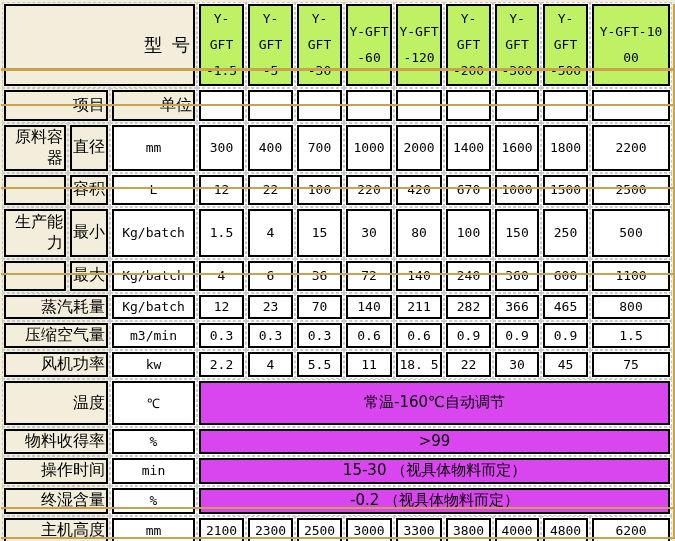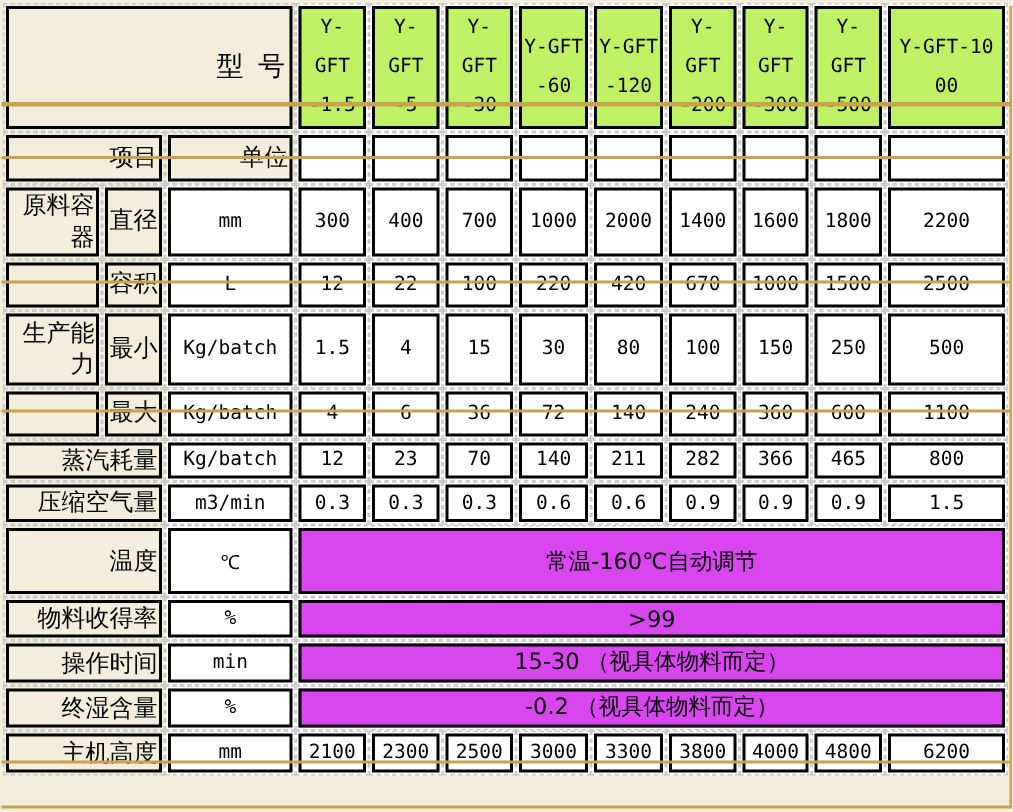--- a/index.html
+++ b/index.html
@@ -147,20 +147,33 @@
     <td class="dat">0.3</td>
     <td class="dat">0.3</td>
     <td class="dat">0.3</td>
     <td class="dat">0.6</td>
     <td class="dat">0.6</td>
     <td class="dat">0.9</td>
     <td class="dat">0.9</td>
     <td class="dat">0.9</td>
     <td class="dat">1.5</td>
   </tr>
+  <tr style="height:24px">
+    <td class="lbl" colspan="2">风机功率</td>
+    <td class="dat unit">kw</td>
+    <td class="dat">2.2</td>
+    <td class="dat">4</td>
+    <td class="dat">5.5</td>
+    <td class="dat">11</td>
+    <td class="dat">18. 5</td>
+    <td class="dat">22</td>
+    <td class="dat">30</td>
+    <td class="dat">45</td>
+    <td class="dat">75</td>
+  </tr>
   <tr style="height:44px">
     <td class="lbl" colspan="2">温度</td>
     <td class="dat unit">℃</td>
     <td class="mrg" colspan="9">常温-160℃自动调节</td>
   </tr>
   <tr style="height:24px">
     <td class="lbl" colspan="2">物料收得率</td>
     <td class="dat unit">%</td>
     <td class="mrg" colspan="9">&gt;99</td>
   </tr>

